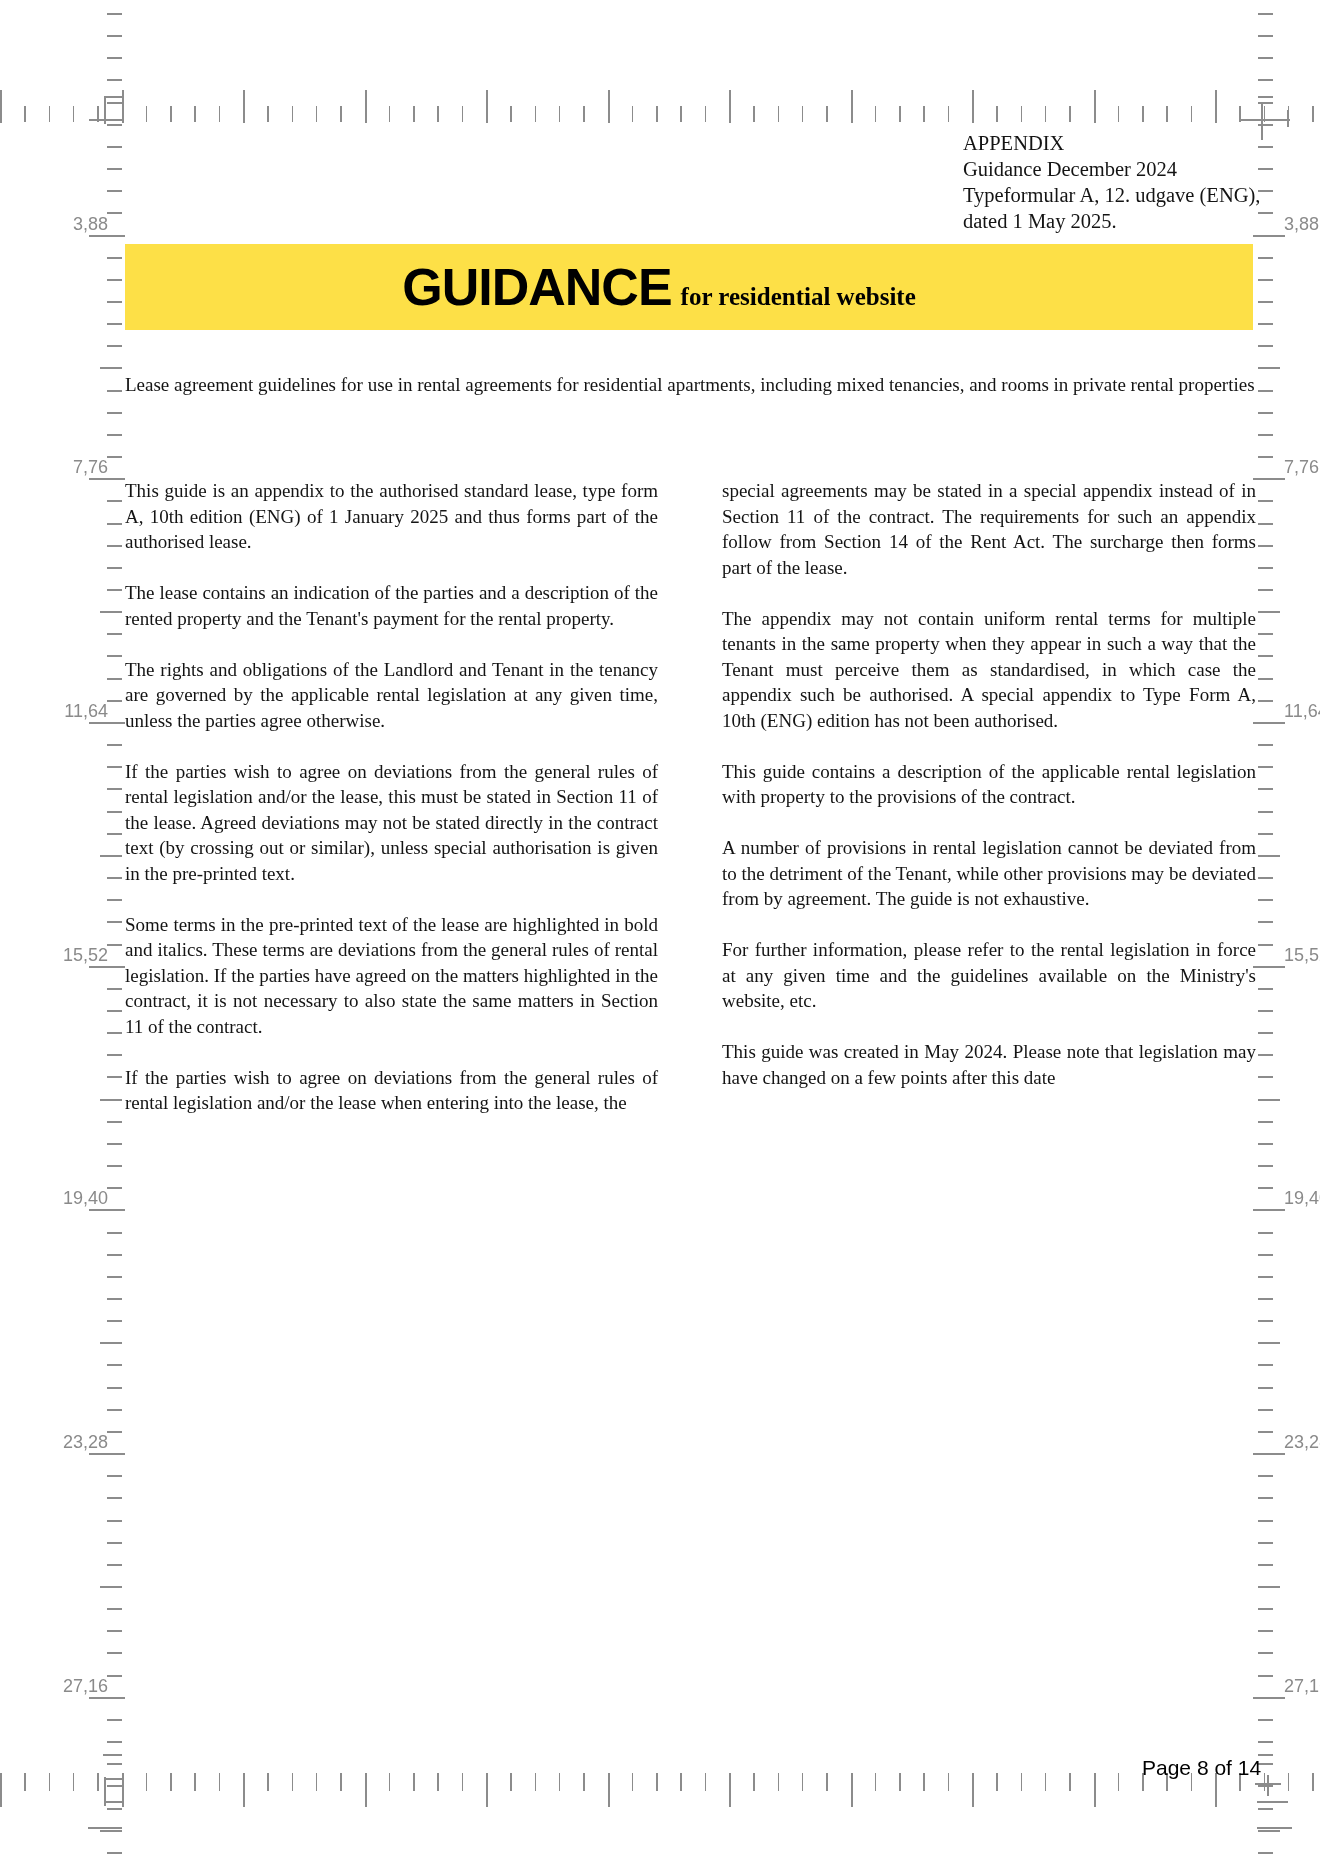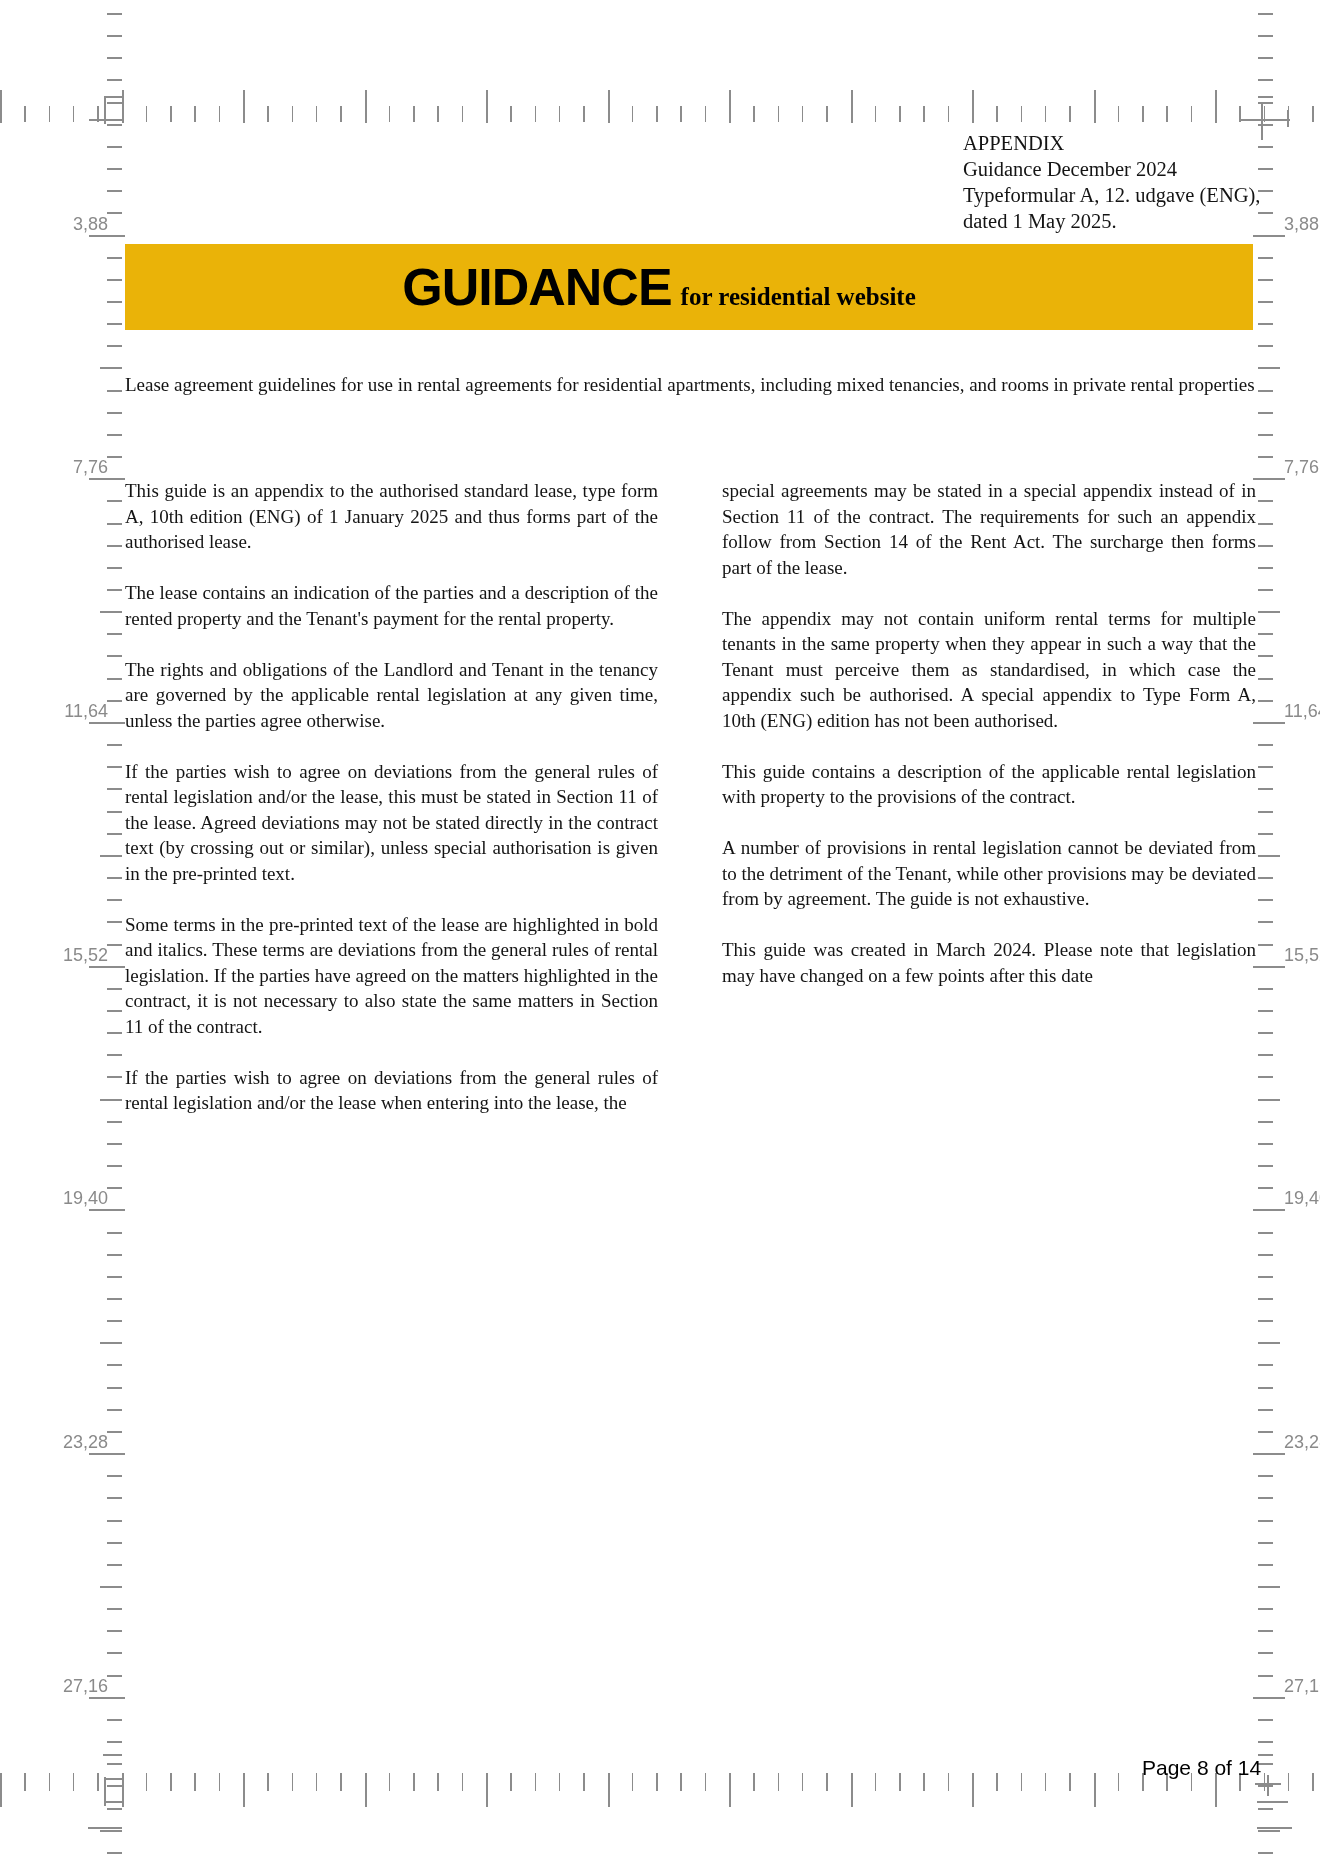--- a/index.html
+++ b/index.html
@@ -411,21 +411,21 @@
       <div class="tick" style="left: 1257px; top: 1827px; width: 35px; height: 2px;"></div>
     </div>
 
   <div class="header-block">
     <div>APPENDIX</div>
     <div>Guidance December 2024</div>
     <div>Typeformular A, 12. udgave (ENG),</div>
     <div>dated 1 May 2025.</div>
   </div>
 
-  <div class="banner" style="background: #eab308;">
+  <div class="banner" style="background: #fde047;">
     <div class="banner-inner">
       <span class="banner-title">GUIDANCE</span>
       <span class="banner-subtitle">for residential website</span>
     </div>
   </div>
 
   <div class="intro">Lease agreement guidelines for use in rental agreements for residential apartments, including mixed tenancies, and rooms in private rental properties</div>
 
   <div class="col col-left">
       <p>This guide is an appendix to the authorised standard lease, type form A, 10th edition (ENG) of 1 January 2025 and thus forms part of the authorised lease.</p>
@@ -433,18 +433,19 @@
       <p>The rights and obligations of the Landlord and Tenant in the tenancy are governed by the applicable rental legislation at any given time, unless the parties agree otherwise.</p>
       <p>If the parties wish to agree on deviations from the general rules of rental legislation and/or the lease, this must be stated in Section 11 of the lease. Agreed deviations may not be stated directly in the contract text (by crossing out or similar), unless special authorisation is given in the pre-printed text.</p>
       <p>Some terms in the pre-printed text of the lease are highlighted in bold and italics. These terms are deviations from the general rules of rental legislation. If the parties have agreed on the matters highlighted in the contract, it is not necessary to also state the same matters in Section 11 of the contract.</p>
       <p>If the parties wish to agree on deviations from the general rules of rental legislation and/or the lease when entering into the lease, the</p>
     </div>
   <div class="col col-right">
       <p>special agreements may be stated in a special appendix instead of in Section 11 of the contract. The requirements for such an appendix follow from Section 14 of the Rent Act. The surcharge then forms part of the lease.</p>
       <p>The appendix may not contain uniform rental terms for multiple tenants in the same property when they appear in such a way that the Tenant must perceive them as standardised, in which case the appendix such be authorised. A special appendix to Type Form A, 10th (ENG) edition has not been authorised.</p>
       <p>This guide contains a description of the applicable rental legislation with property to the provisions of the contract.</p>
       <p>A number of provisions in rental legislation cannot be deviated from to the detriment of the Tenant, while other provisions may be deviated from by agreement. The guide is not exhaustive.</p>
-      <p>This guide was created in March 2024. Please note that legislation may have changed on a few points after this date</p>
+      <p>For further information, please refer to the rental legislation in force at any given time and the guidelines available on the Ministry's website, etc.</p>
+      <p>This guide was created in May 2024. Please note that legislation may have changed on a few points after this date</p>
     </div>
 
   <div class="page-footer">Page 8 of 14</div>
 
 </div>
 
 </body></html>

